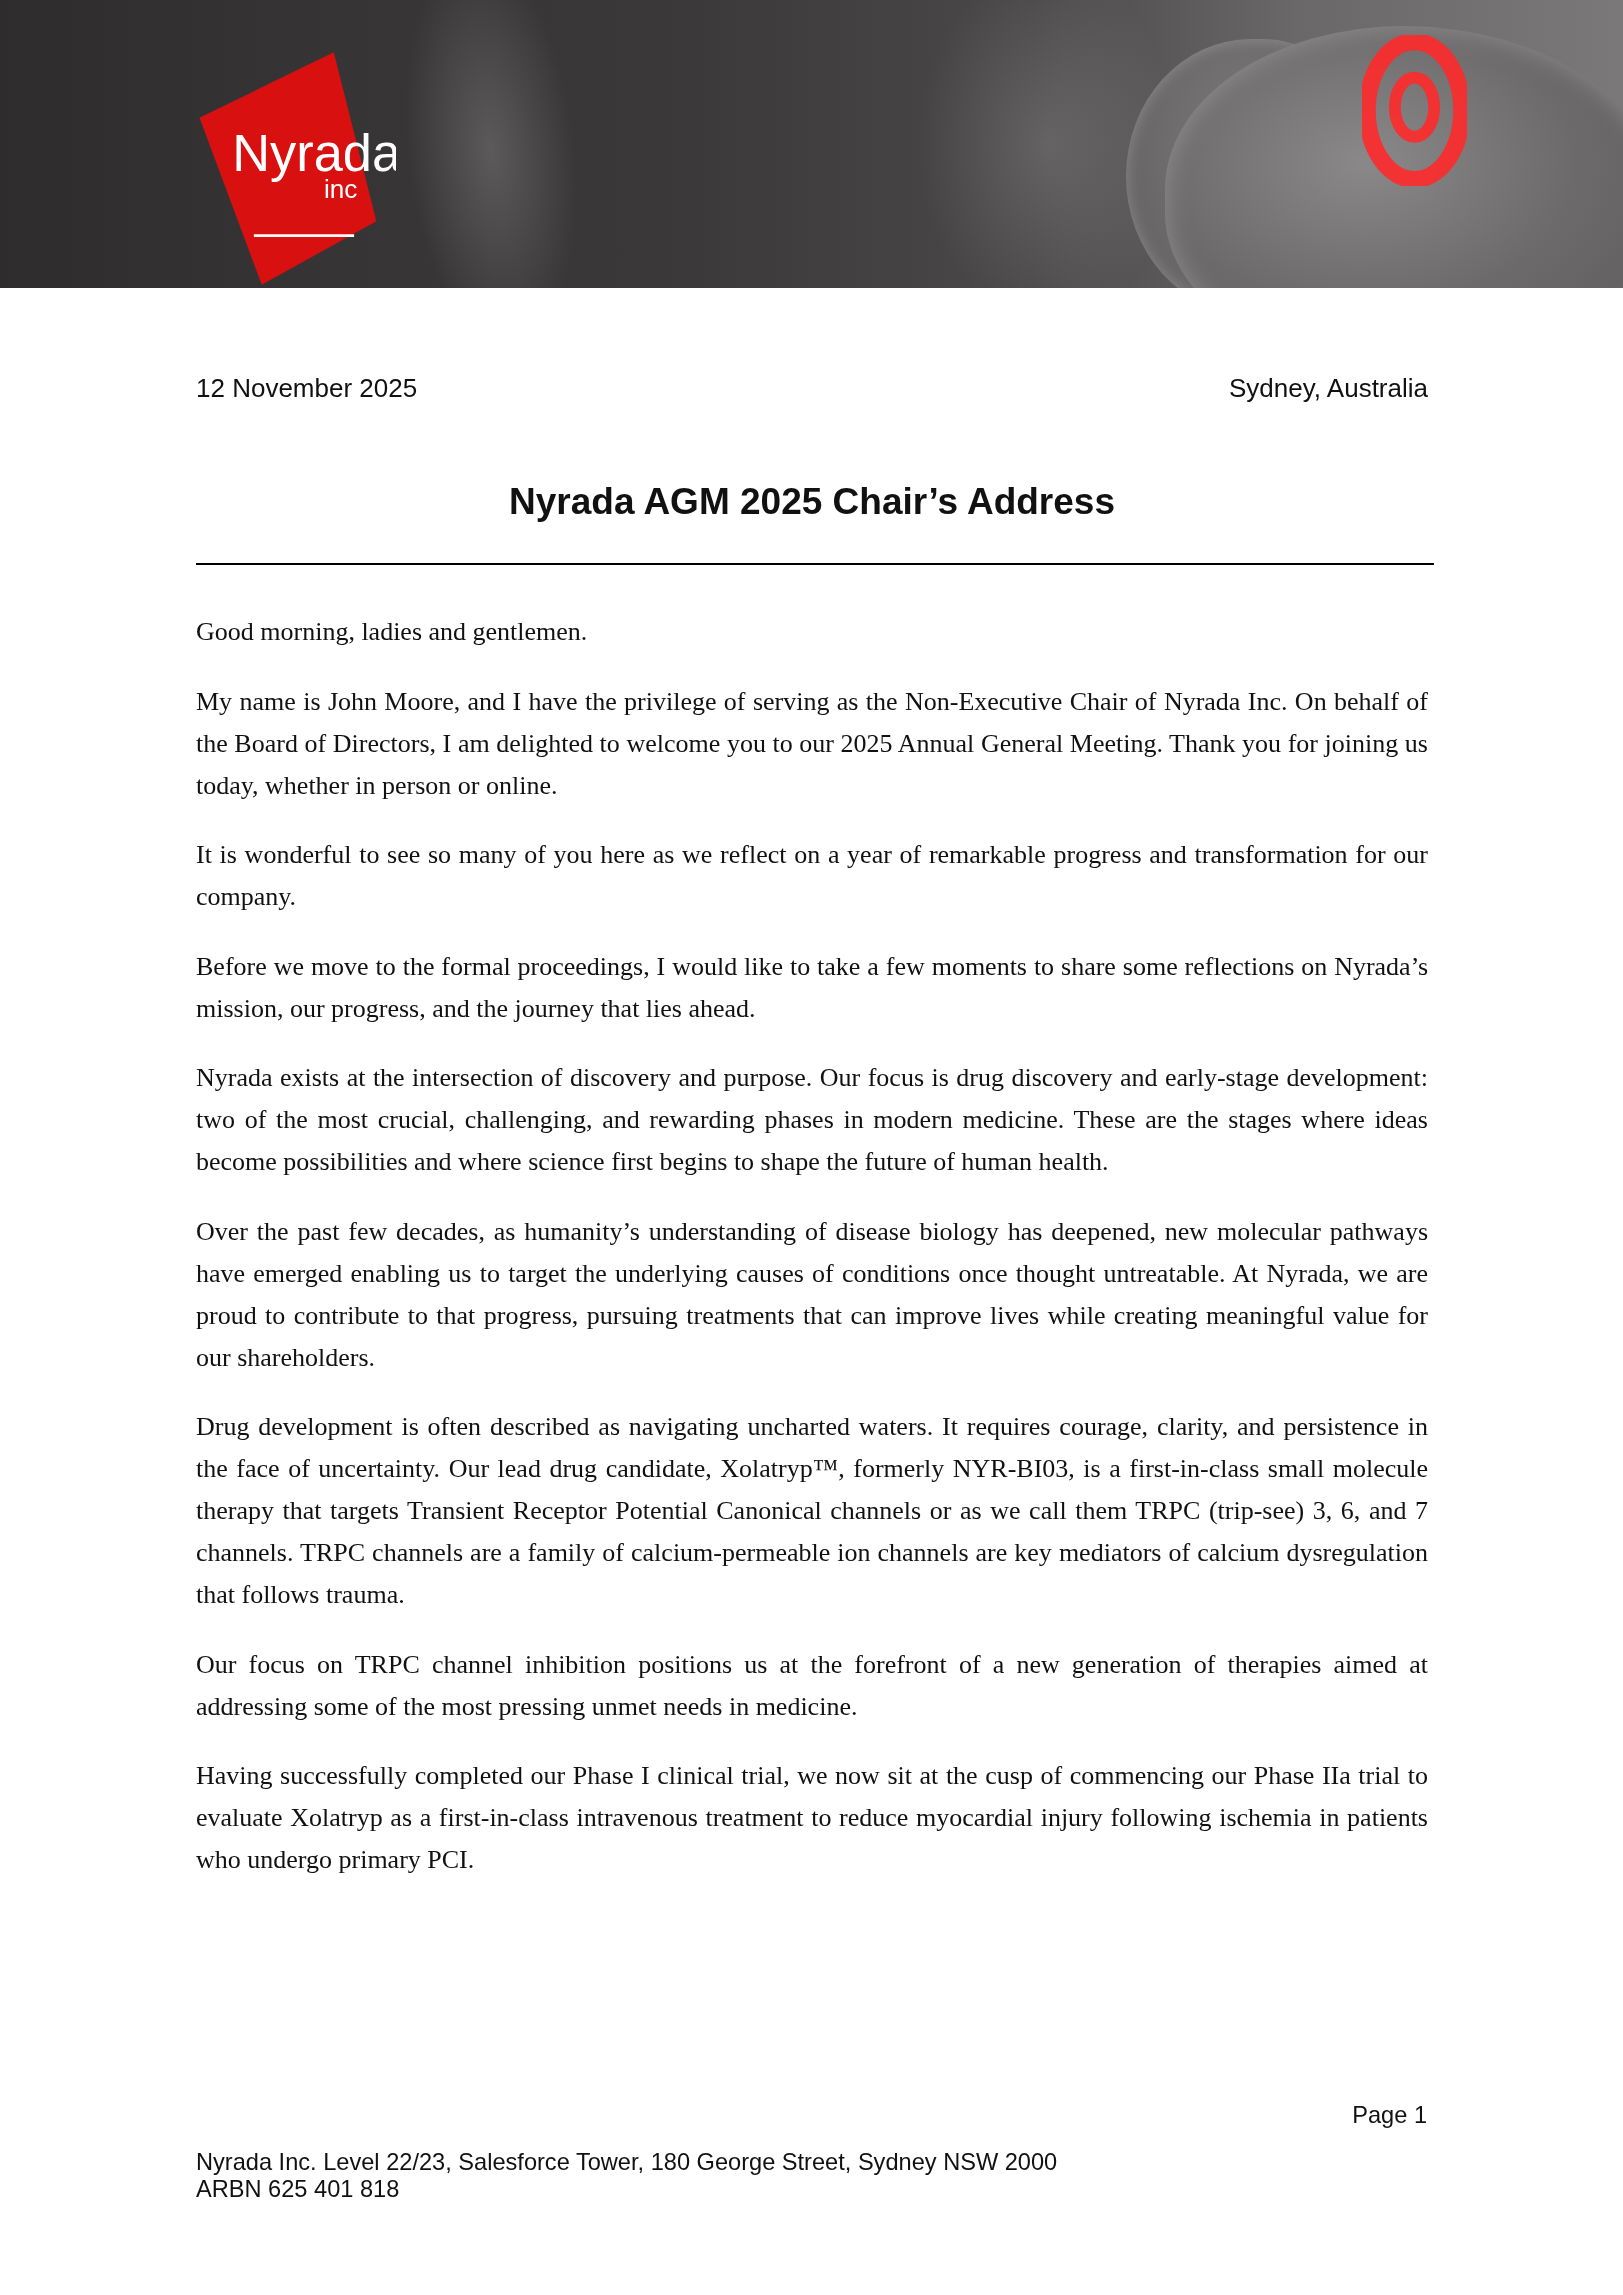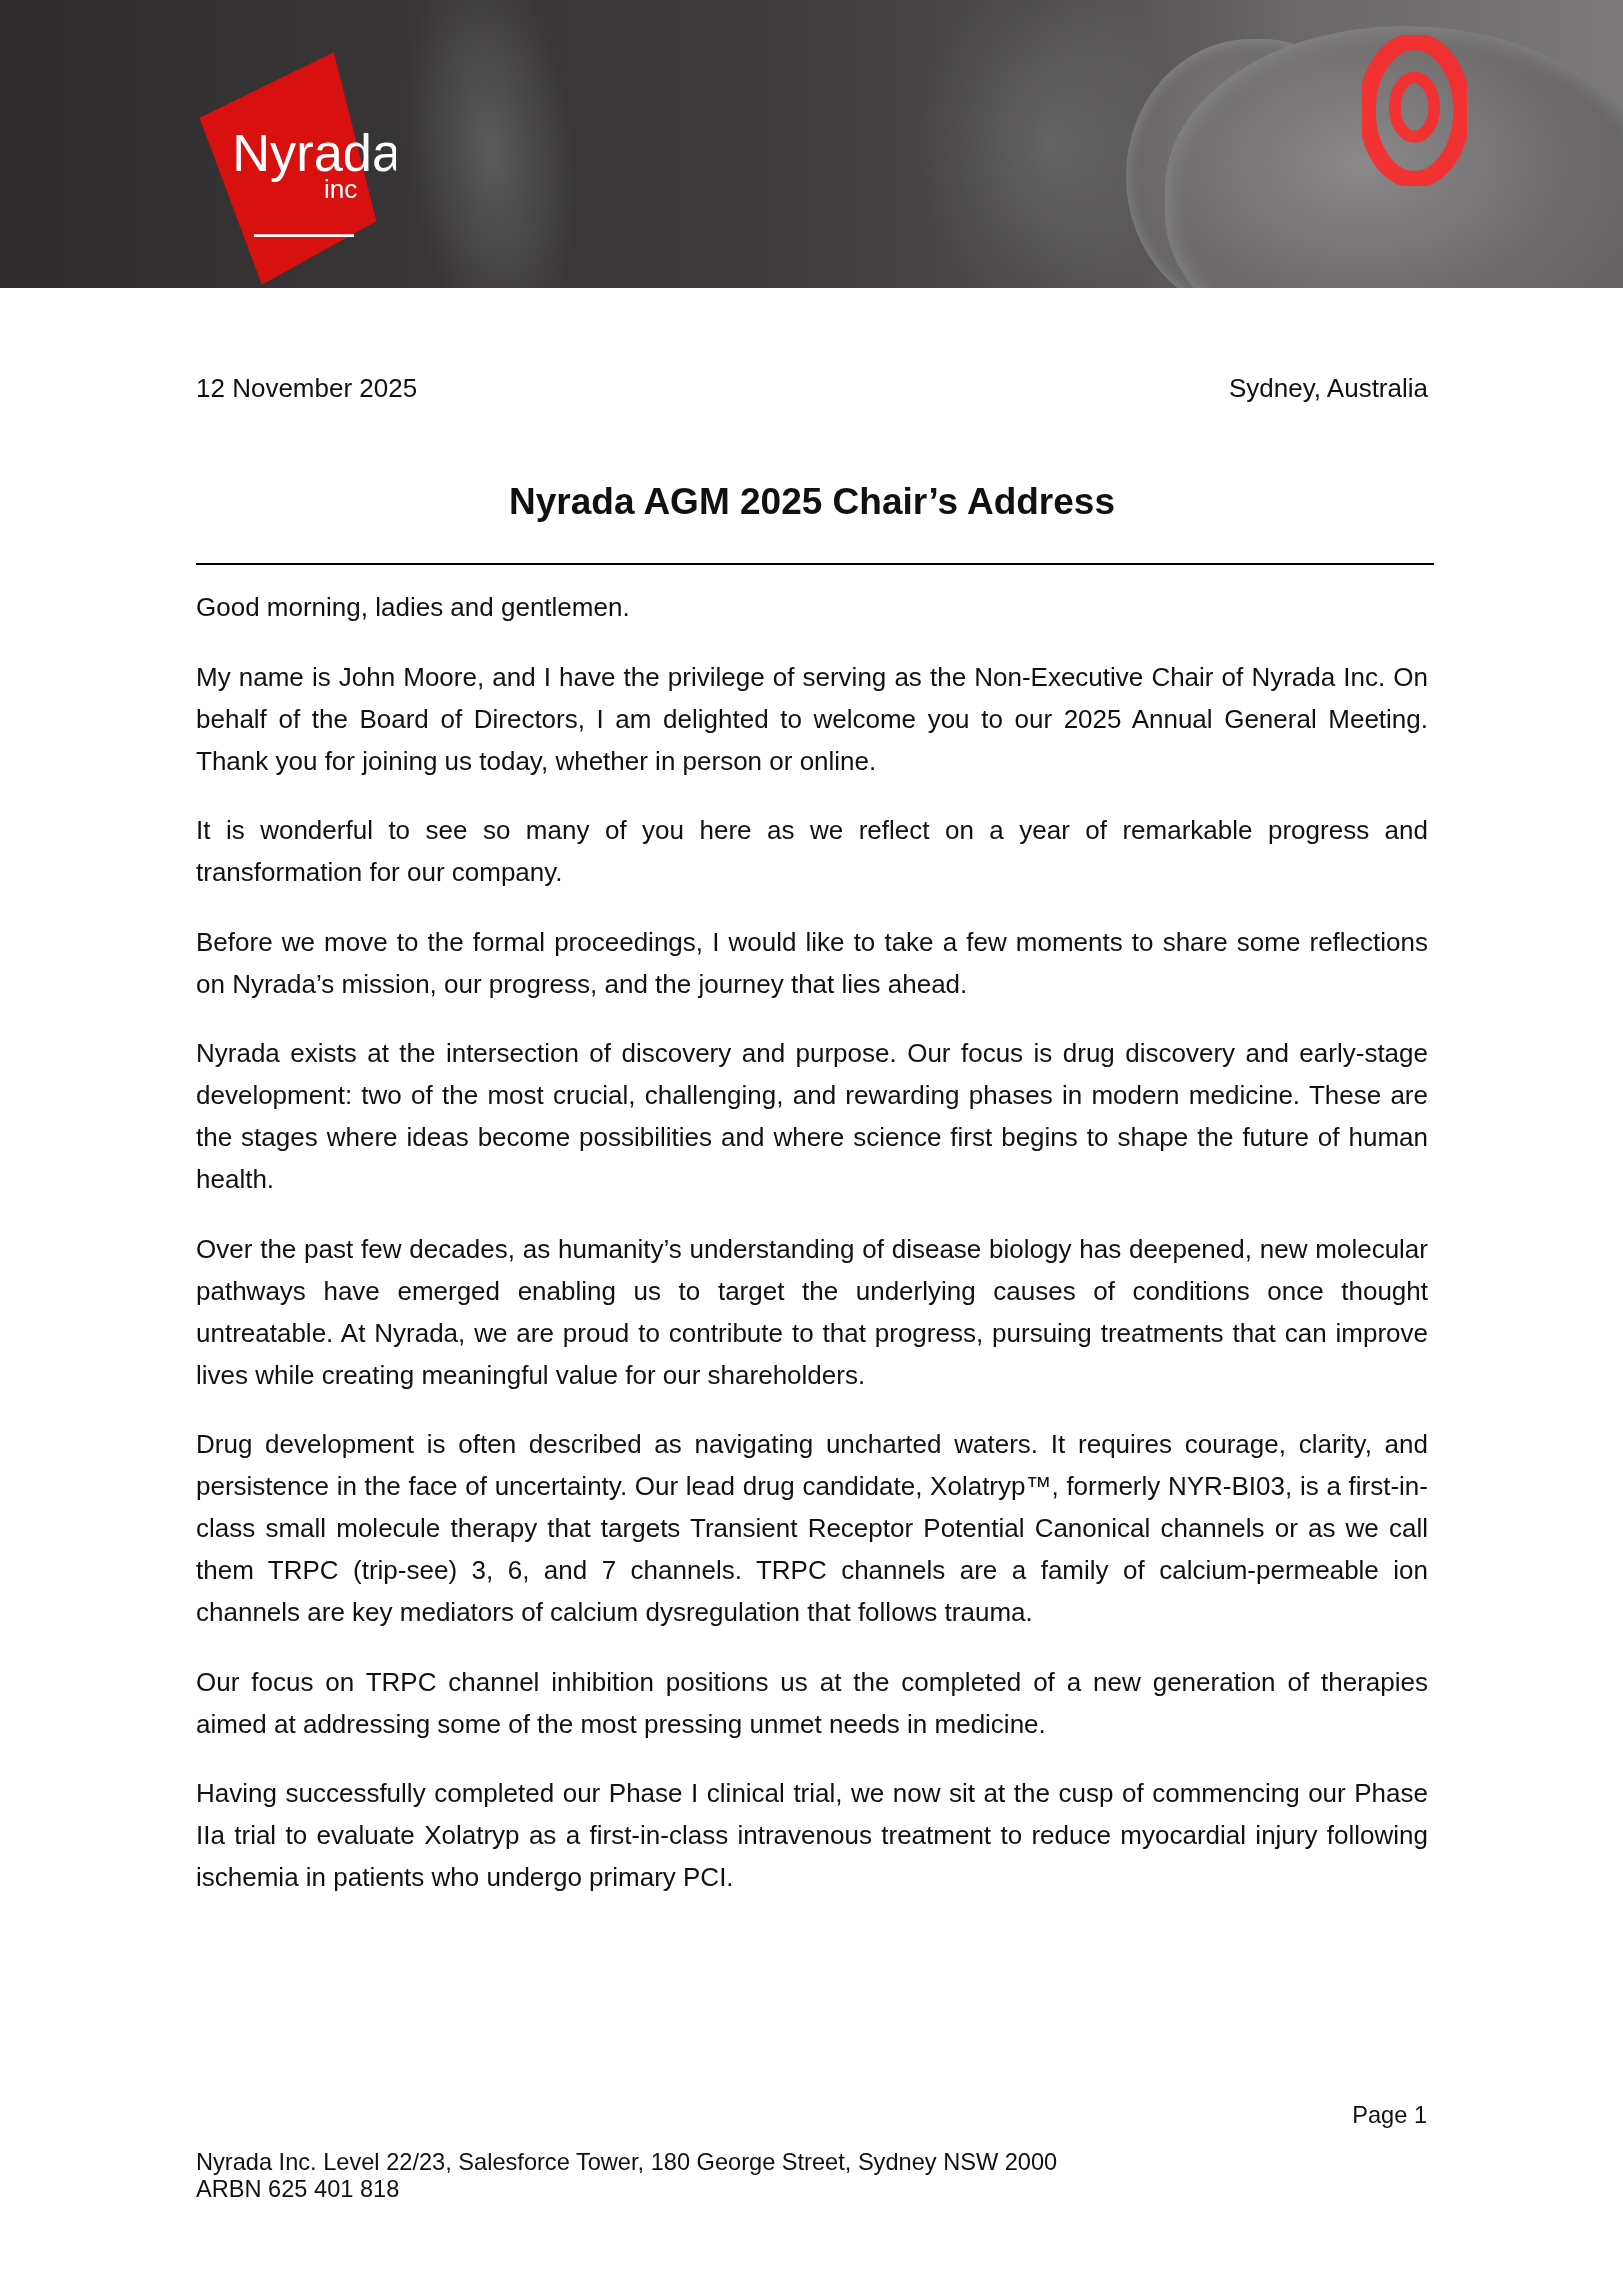--- a/index.html
+++ b/index.html
@@ -14,21 +14,21 @@
   .banner .heart { position:absolute; left:1165px; top:26px; width:497px; height:340px; border-radius:48% 52% 40% 45%;
                    background: radial-gradient(ellipse at 40% 40%, #8a8889 0%, #6c6a6b 50%, #5a5859 100%);
                    box-shadow: inset 0 0 26px rgba(255,255,255,0.25); }
   .banner .heart2 { position:absolute; left:1126px; top:39px; width:249px; height:275px; border-radius:50% 45% 40% 50%;
                     background: radial-gradient(ellipse at 50% 40%, #7c7a7b, #5e5c5d); box-shadow: inset 0 0 15.7px rgba(255,255,255,0.25); }
   .target { position:absolute; left:1362px; top:35px; width:105px; height:151px; }
   .logo { position:absolute; left:134px; top:26px; width:262px; height:262px; }
   .date-line { position:absolute; top:373px; left:196px; width:1232px; font-size:26px; display:flex; justify-content:space-between;gap:24px; }
   .title { position:absolute; top:481px; left:196px; width:1232px; text-align:center; font-size:37px; font-weight:bold; }
   .rule { position:absolute; top:563px; left:196px; width:1238px; height:2px; background:#000; }
-  .body { position:absolute; top:586px; left:196px; width:1232px; font-size:26px; line-height:42px; }
+  .body { position:absolute; top:611px; left:196px; width:1232px; font-size:26px; line-height:42px;font-family:Liberation Serif, serif; }
   .body p { margin:0 0 27.5px 0; text-align:justify; }
   .page-num { position:absolute; top:2102px; right:196px; font-size:23.6px; }
   .footer { position:absolute; top:2149px; left:196px; width:1232px; font-size:23.6px; display:flex; justify-content:space-between;flex-direction:column; }
 </style>
 </head>
 <body>
 
 <div class="banner">
   <div class="fx1"></div>
   <div class="fx2"></div>
@@ -55,21 +55,21 @@
 <div class="rule"></div>
 
 <div class="body">
   <p>Good morning, ladies and gentlemen.</p>
   <p>My name is John Moore, and I have the privilege of serving as the Non-Executive Chair of Nyrada Inc. On behalf of the Board of Directors, I am delighted to welcome you to our 2025 Annual General Meeting. Thank you for joining us today, whether in person or online.</p>
   <p>It is wonderful to see so many of you here as we reflect on a year of remarkable progress and transformation for our company.</p>
   <p>Before we move to the formal proceedings, I would like to take a few moments to share some reflections on Nyrada’s mission, our progress, and the journey that lies ahead.</p>
   <p>Nyrada exists at the intersection of discovery and purpose. Our focus is drug discovery and early-stage development: two of the most crucial, challenging, and rewarding phases in modern medicine. These are the stages where ideas become possibilities and where science first begins to shape the future of human health.</p>
   <p>Over the past few decades, as humanity’s understanding of disease biology has deepened, new molecular pathways have emerged enabling us to target the underlying causes of conditions once thought untreatable. At Nyrada, we are proud to contribute to that progress, pursuing treatments that can improve lives while creating meaningful value for our shareholders.</p>
   <p>Drug development is often described as navigating uncharted waters. It requires courage, clarity, and persistence in the face of uncertainty. Our lead drug candidate, Xolatryp™, formerly NYR-BI03, is a first-in-class small molecule therapy that targets Transient Receptor Potential Canonical channels or as we call them TRPC (trip-see) 3, 6, and 7 channels. TRPC channels are a family of calcium-permeable ion channels are key mediators of calcium dysregulation that follows trauma.</p>
-  <p>Our focus on TRPC channel inhibition positions us at the completed of a new generation of therapies aimed at addressing some of the most pressing unmet needs in medicine.</p>
+  <p>Our focus on TRPC channel inhibition positions us at the forefront of a new generation of therapies aimed at addressing some of the most pressing unmet needs in medicine.</p>
   <p>Having successfully completed our Phase I clinical trial, we now sit at the cusp of commencing our Phase IIa trial to evaluate Xolatryp as a first-in-class intravenous treatment to reduce myocardial injury following ischemia in patients who undergo primary PCI.</p>
 </div>
 
 <div class="page-num">Page 1</div>
 <div class="footer">
   <span>Nyrada Inc. Level 22/23, Salesforce Tower, 180 George Street, Sydney NSW 2000</span>
   <span>ARBN 625 401 818</span>
 </div>
 
 

